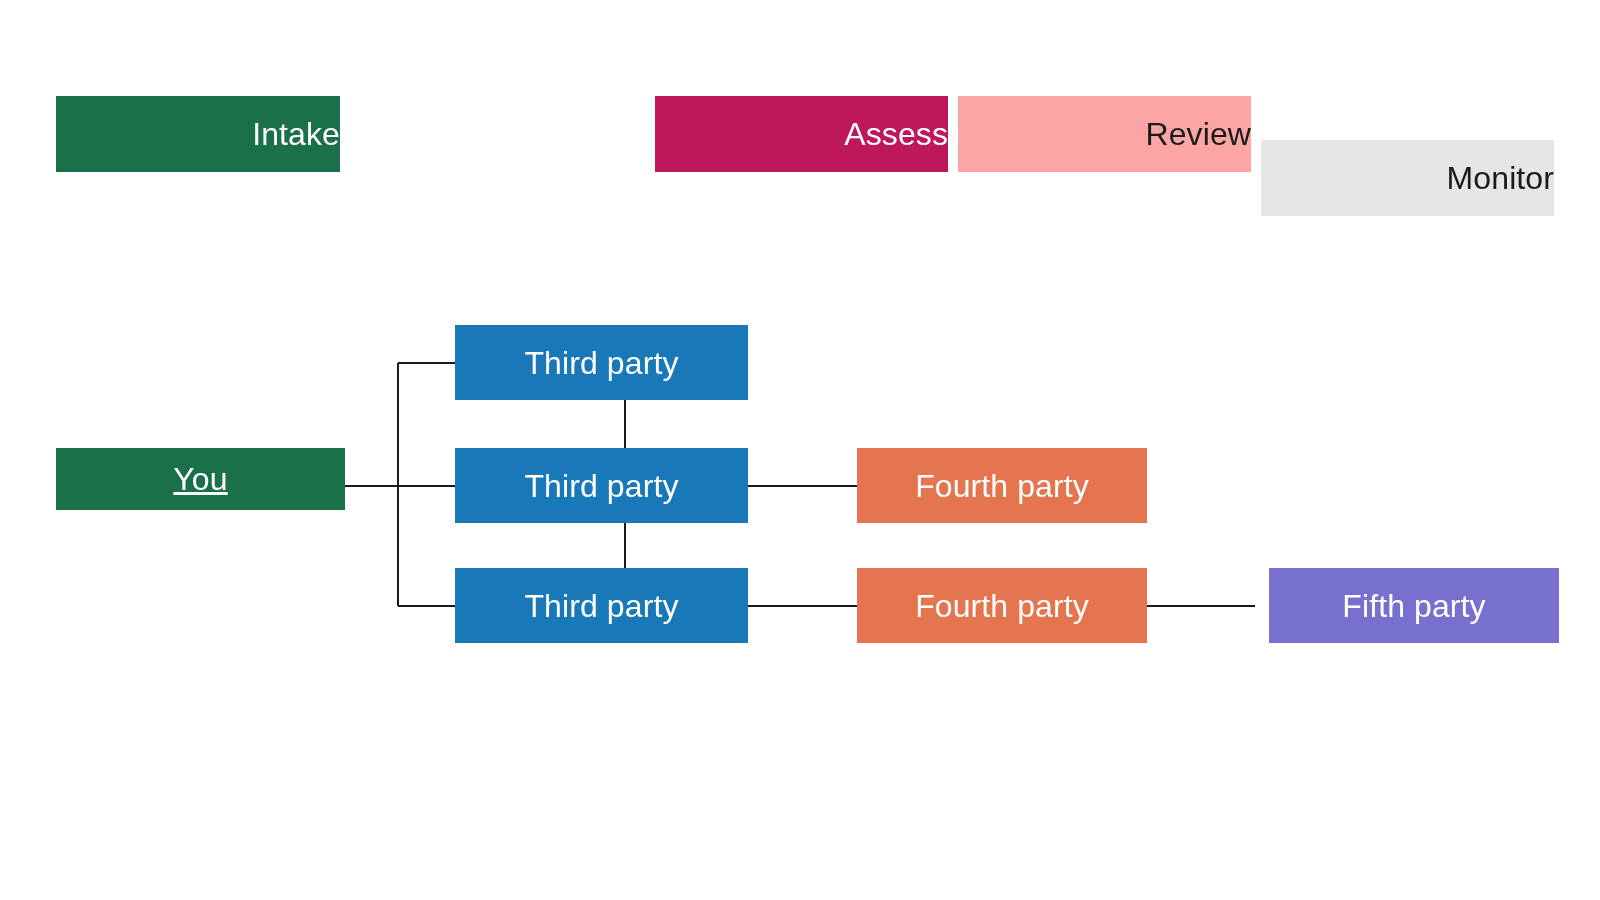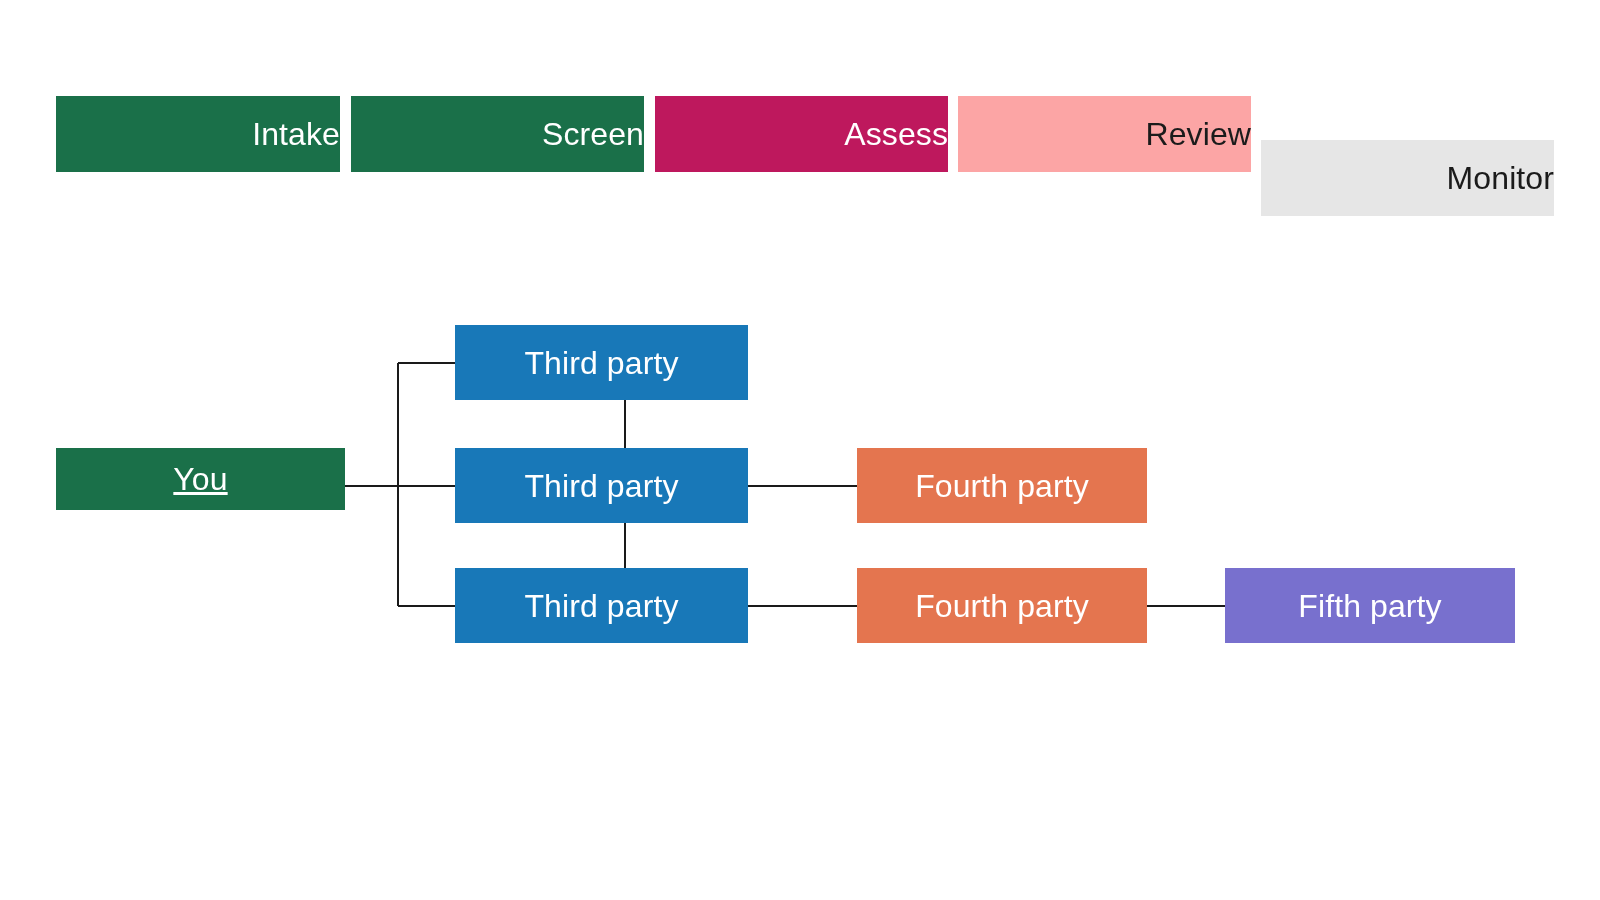--- a/index.html
+++ b/index.html
@@ -84,23 +84,20 @@
 </style>
 </head>
 <body>
 
 <div id="canvas">
 
   <div class="stage-bar" id="stage-bar">
       <div class="chip active" style="left: 0px; width: 284px; background: rgb(26, 112, 73);">
         <span>Intake</span>
       </div>
-      <div class="chip active" style="left: 295px; width: 293px; background: rgb(26, 112, 73);">
-        <span>Screen</span>
-      </div>
       <div class="chip active" style="left: 599px; width: 293px; background: #be185d;">
         <span>Assess</span>
       </div>
       <div class="chip inactive" style="left: 902px; width: 293px; background: #fca5a5;">
         <span>Review</span>
       </div>
       <div class="chip inactive" style="left: 1205px; width: 293px; background: rgb(230, 230, 230); margin-top: 44px;">
         <span>Monitor</span>
       </div>
     </div>
@@ -130,18 +127,18 @@
       </div>
       <div class="node" style="left: 455px; top: 568px; width: 293px; height: 75px; background: rgb(24, 120, 184);">
         <span class="node-label">Third party</span>
       </div>
       <div class="node" style="left: 857px; top: 448px; width: 290px; height: 75px; background: rgb(228, 117, 79);">
         <span class="node-label">Fourth party</span>
       </div>
       <div class="node" style="left: 857px; top: 568px; width: 290px; height: 75px; background: rgb(228, 117, 79);">
         <span class="node-label">Fourth party</span>
       </div>
-      <div class="node" style="left: 1225px; top: 568px; width: 290px; height: 75px; background: rgb(120, 112, 206);">
+      <div class="node" style="left: 1269px; top: 568px; width: 290px; height: 75px; background: rgb(120, 112, 206);">
         <span class="node-label">Fifth party</span>
       </div>
     </div>
 
 </div>
 
 </body></html>

